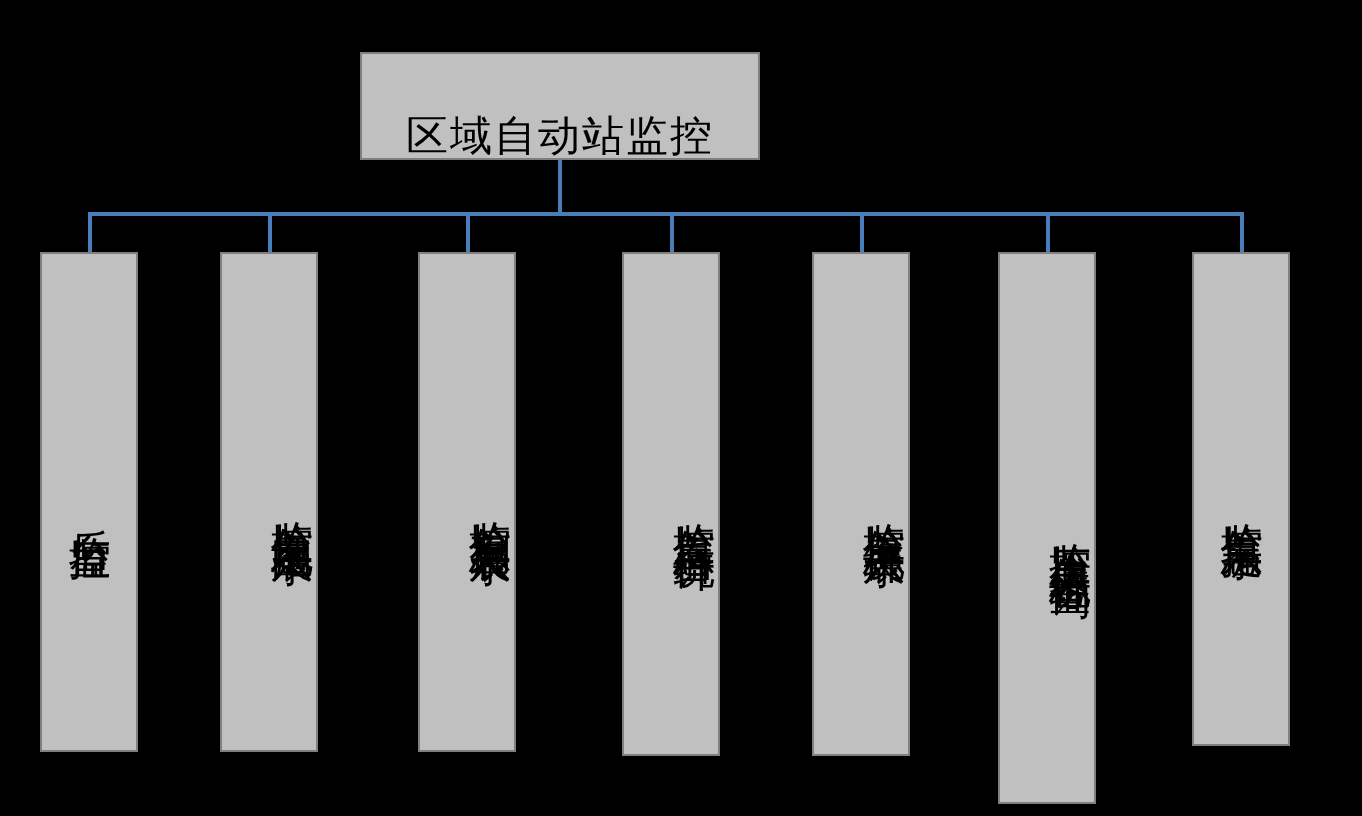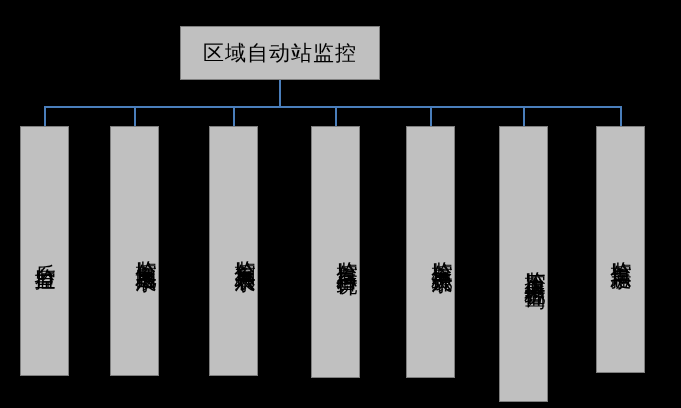--- a/index.html
+++ b/index.html
@@ -24,21 +24,21 @@
   .line.v { width: 2px; }
   .line.h { height: 2px; }
 
   
   .node {
     position: absolute;
     background: #c0c0c0;
     border: 1px solid #7f7f7f;
     box-sizing: border-box;
     display: flex;
-    align-items: center;
+    align-items: flex-end;
     justify-content: center;
     color: #000000;
   }
 
   .node-root {
     font-size: 21px;
     letter-spacing: 1px;
     line-height: 1;
   }
 

